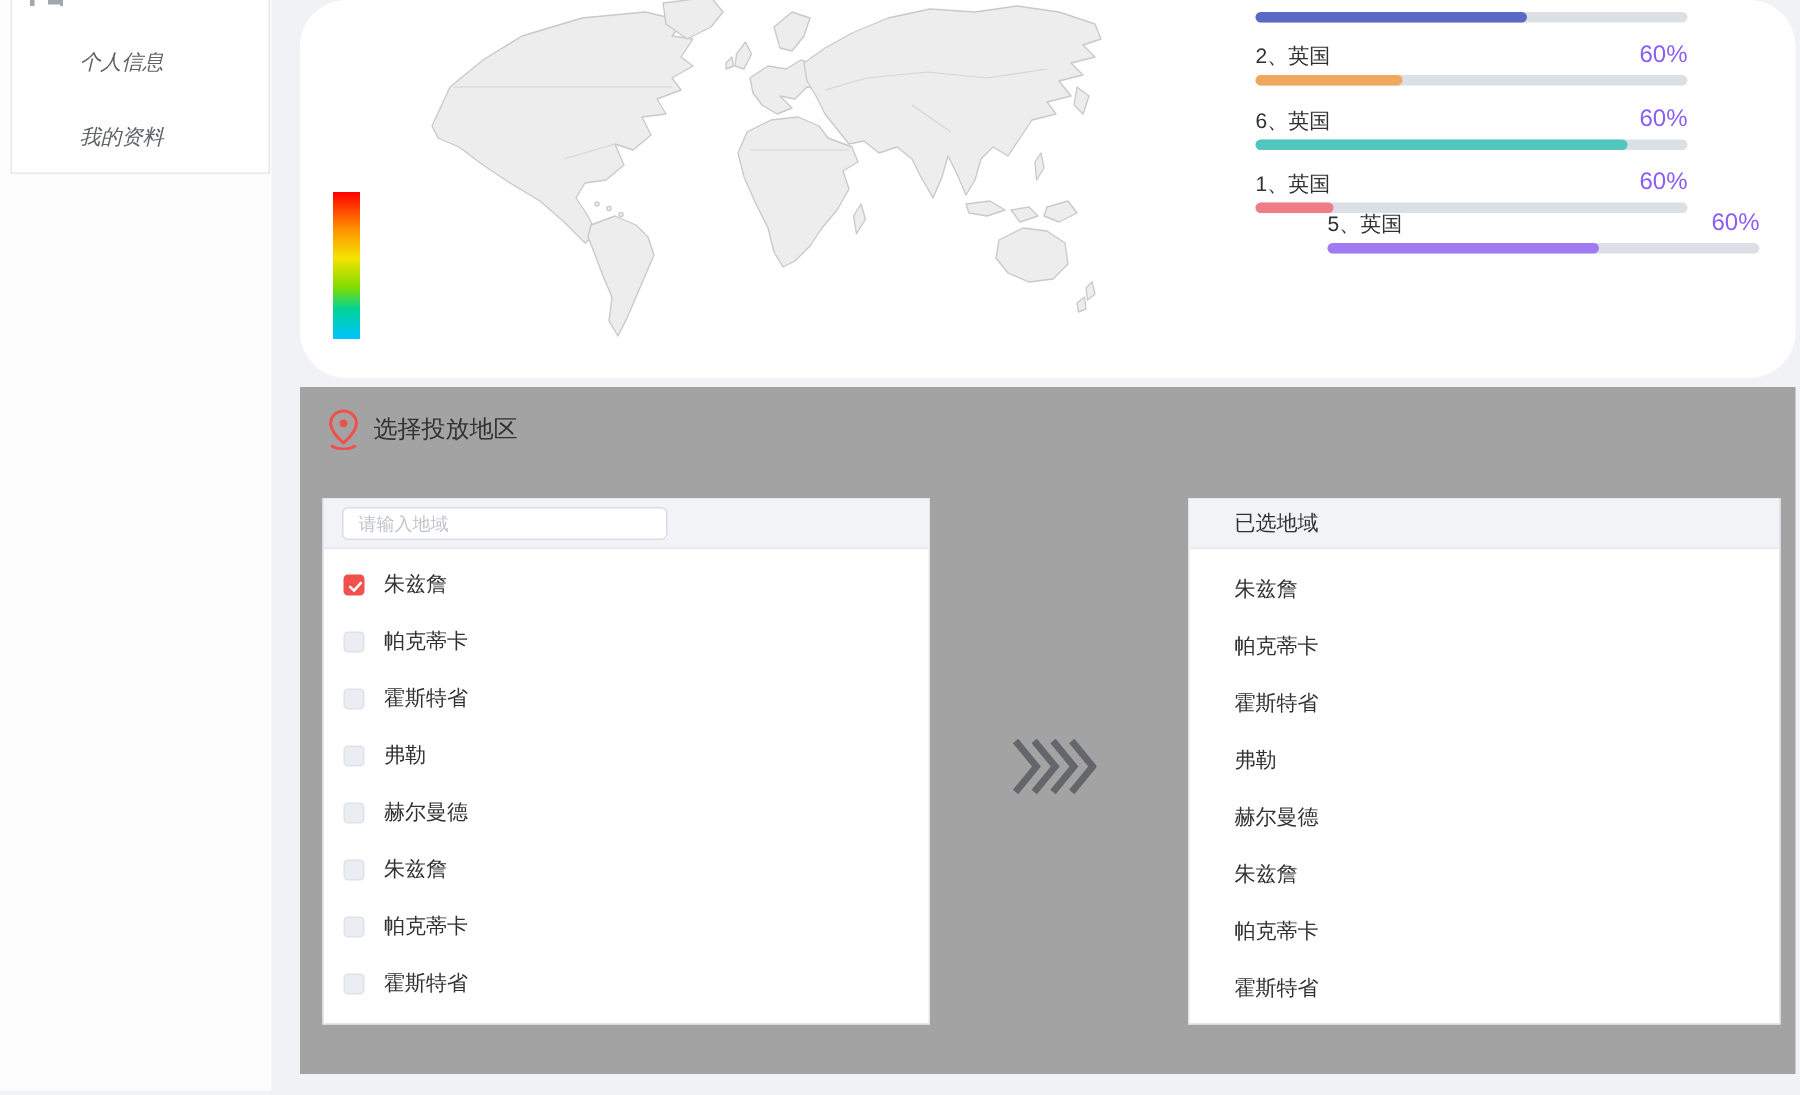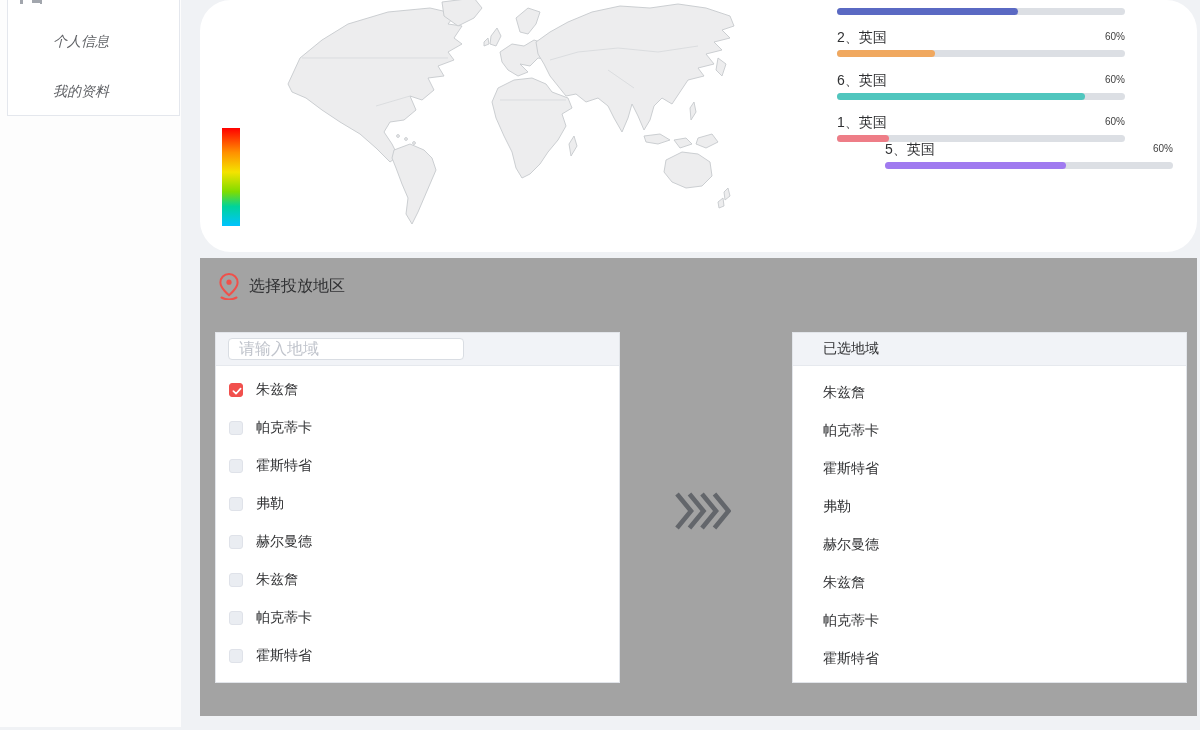--- a/index.html
+++ b/index.html
@@ -34,21 +34,21 @@
     background:#fff; overflow:hidden;border-radius:31px;
   }
   .map-wrap { position:absolute; left:78px; top:0; width:458px; height:232px; }
   .legend {
     position:absolute; left:22px; top:128px; width:18px; height:98px;
   }
   .rank-list { position:absolute; left:637px; top:0; width:288px; height:252px; }
   .rank-row { position:absolute; left:0; width:288px; height:42px; }
   .rank-label-line { position:absolute; top:0; left:0; right:0; height:18px; line-height:18px; }
   .rank-name { color:#303133; font-size:14px; }
-  .rank-pct { float:right; color:#404040; font-size:10px; }
+  .rank-pct { float:right; color:#8b5cf6; font-size:16px; }
   .rank-track {
     position:absolute; top:22px; left:0; width:288px; height:7px;
     background:#dcdfe4; border-radius:4px;
   }
   .rank-fill { position:absolute; top:0; left:0; height:7px; border-radius:4px; }
 
   
   .card2 {
     position:absolute; left:200px; top:258px; width:997px; height:458px;
     background:#a3a3a3;
@@ -62,22 +62,22 @@
     background:#fff; border:1px solid #e2e5ea;
   }
   .panel.src { left:15px; width:405px; }
   .panel.dst { left:592px; width:395px; }
   .panel-head {
     height:33px; background:#f1f3f7; border-bottom:1px solid #e6e9ee;
     display:flex; align-items:center; padding:0 12px;
   }
   .panel.dst .panel-head { padding-left:30px; color:#303133; }
   .search-input {
-    width:236px; height:22px; border:1px solid #d9dde3; border-radius:4px;
-    background:#fff; font-size:16px; padding:0 10px; color:#303133; outline:none;
+    width:217px; height:22px; border:1px solid #d9dde3; border-radius:4px;
+    background:#fff; font-size:12px; padding:0 10px; color:#303133; outline:none;
     font-family:"Liberation Sans", sans-serif;
   }
   .search-input::placeholder { color:#c0c4cc; }
   .panel-list { padding-top:5px; }
   .check-row {
     height:38px; display:flex; align-items:center; padding-left:13px; cursor:pointer;
   }
   .checkbox {
     width:14px; height:14px; border-radius:3px; margin-right:13px;
     background:#eaedf2; border:1px solid #dfe2e9; position:relative; flex:0 0 14px;

